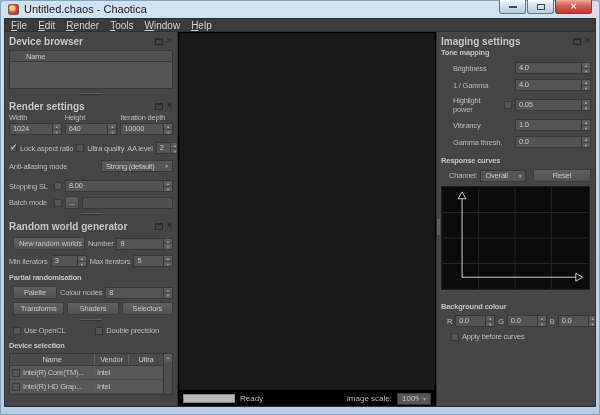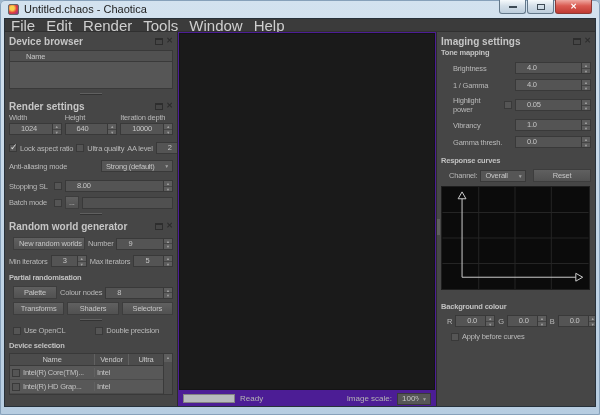--- a/index.html
+++ b/index.html
@@ -20,21 +20,21 @@
         background:linear-gradient(#f6fafc,#d4dfe9 45%,#bccddc); cursor:pointer; }
   .wb .bar { width:8px; height:2px; background:#3d4a55; }
   .wb .box { width:8px; height:6px; border:1px solid #3d4a55; }
   .wb.close { width:37px; background:linear-gradient(#efa9a2,#da5a51 45%,#bf3a33);
               border-color:#8d3a35; }
   .wb.close::before { content:"\2715"; color:#fff; font-size:8px; font-weight:bold; }
   
   .client { height:389px; background:#3b3b3b; border:1px solid #27313a;
             display:flex; flex-direction:column; }
   .menubar { height:13px; display:flex; align-items:center; gap:11px; padding:0 6px;
-             font-size:15px; color:#cfcfcf; background:#3b3b3b; border-bottom:1px solid #303030; }
+             font-size:10px; color:#cfcfcf; background:#3b3b3b; border-bottom:1px solid #303030; }
   .menu-item { display:inline-block; cursor:default; }
   .menu-item::first-letter { text-decoration:underline; }
   .dock { flex:1; display:flex; min-height:0; }
   
   .panel { background:#464646; padding:2px 4px; color:#b9b9b9;
            font-size:7.5px; letter-spacing:-0.2px; overflow:hidden; position:relative; }
   .panel-left  { width:173px; border-right:1px solid #2c2c2c; }
   .panel-right { width:159px; border-left:1px solid #2c2c2c; }
   .ph { display:flex; align-items:center; height:14px; font-size:10px; font-weight:bold;
         letter-spacing:0; color:#c6c6c6; }
@@ -46,21 +46,21 @@
   .split { width:22px; height:2px; background:#606060; border-bottom:1px solid #333;
            margin:4px auto 4px auto; cursor:row-resize; }
   .grouplabel { font-weight:bold; color:#c2c2c2; }
   .p-row { display:flex; align-items:center; gap:3px; white-space:nowrap; }
   
   .cb { width:8px; height:8px; min-width:8px; background:#555; border:1px solid #393939;
         position:relative; cursor:pointer; }
   .cb.checked::after { content:"\2713"; position:absolute; top:-3px; left:0;
         font-size:9px; color:#dcdcdc; }
   .spin { display:flex; height:12px; border:1px solid #393939; background:#545454; }
-  .spin .sv { flex:1; padding:0 11px; line-height:10px; color:#c6c6c6; overflow:hidden; }
+  .spin .sv { flex:1; padding:0 3px; line-height:10px; color:#c6c6c6; overflow:hidden; }
   .spin .sbs { width:9px; min-width:9px; display:flex; flex-direction:column;
                border-left:1px solid #393939; }
   .spin .sb { flex:1; background:#5d5d5d; text-align:center; cursor:pointer; position:relative; }
   .spin .sb + .sb { border-top:1px solid #454545; }
   .spin .sb.up::before, .spin .sb.dn::before { position:absolute; left:0; right:0;
         font-size:4px; color:#a2a2a2; line-height:5px; }
   .spin .sb.up::before { content:"\25B2"; }
   .spin .sb.dn::before { content:"\25BC"; }
   .combo { height:12px; border:1px solid #393939; background:#565656; display:flex;
            align-items:center; padding:0 3px 0 4px; cursor:pointer; }
@@ -84,21 +84,21 @@
             border-bottom:1px solid #4a4a4a; color:#c3c3c3; cursor:pointer; }
   .c-name { width:84px; overflow:hidden; padding-left:2px; display:flex; align-items:center; gap:3px; }
   .c-vendor { width:34px; border-left:1px solid #616161; overflow:hidden; padding-left:2px; }
   .c-speed { flex:1; border-left:1px solid #616161; overflow:hidden; }
   .dt-hrow .c-name, .dt-hrow .c-vendor { display:block; padding-left:0; }
   .vscroll { width:9px; background:#4e4e4e; border-left:1px solid #3a3a3a;
              display:flex; flex-direction:column; justify-content:space-between; }
   .vscroll .sb { height:8px; background:#5d5d5d; text-align:center; font-size:4px;
                  color:#a2a2a2; line-height:8px; cursor:pointer; }
   
-  .center { flex:1; display:flex; flex-direction:column; background:#4c1d95; min-width:0; }
+  .center { flex:1; display:flex; flex-direction:column; background:#000000; min-width:0; }
   .canvas { flex:1; margin:1px; background:#1a1a1a; border:1px solid #141414; }
   .statusbar { height:15px; display:flex; align-items:center; gap:5px; padding:0 5px;
                font-size:8px; color:#b5b5b5; }
   .progress { width:52px; height:9px; background:#b7babd; border:1px solid #828282; }
   .scale-combo { width:34px; }
   
   .curve { margin-top:4px; background:#0b0b0b; border:1px solid #1e1e1e; }
   .tm-row { margin-top:5px; display:flex; align-items:center; gap:3px; padding-left:12px; }
   .tm-row .lbl { flex:1; overflow:hidden; }
   .tm-row .spin { width:76px; min-width:76px; }

